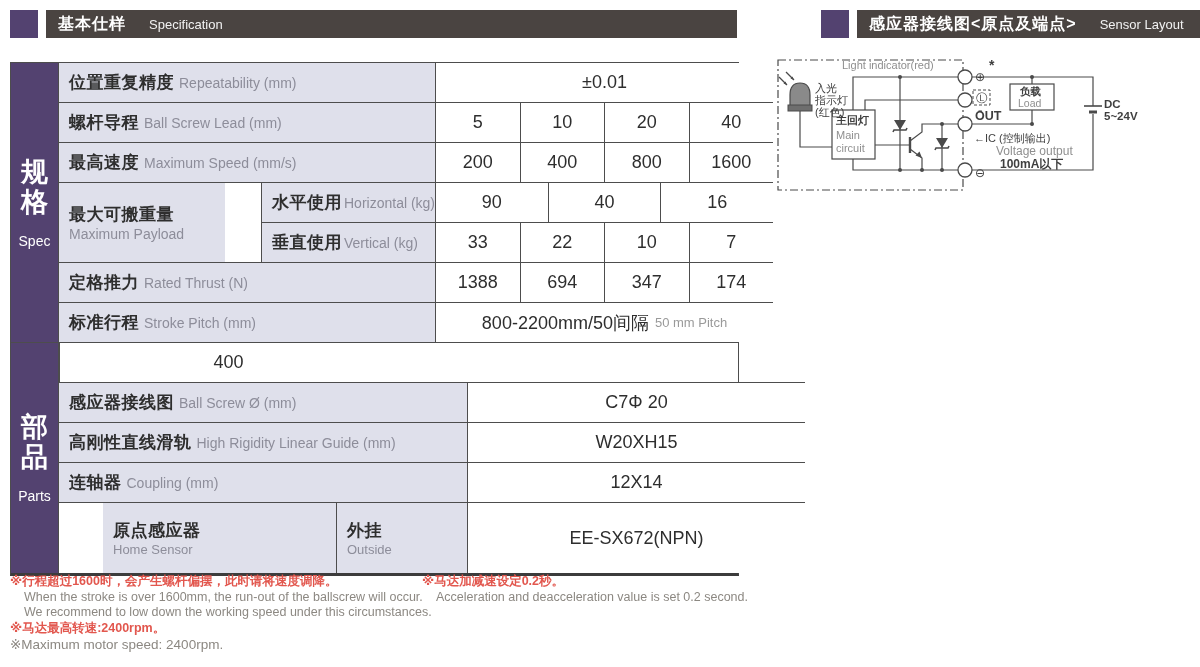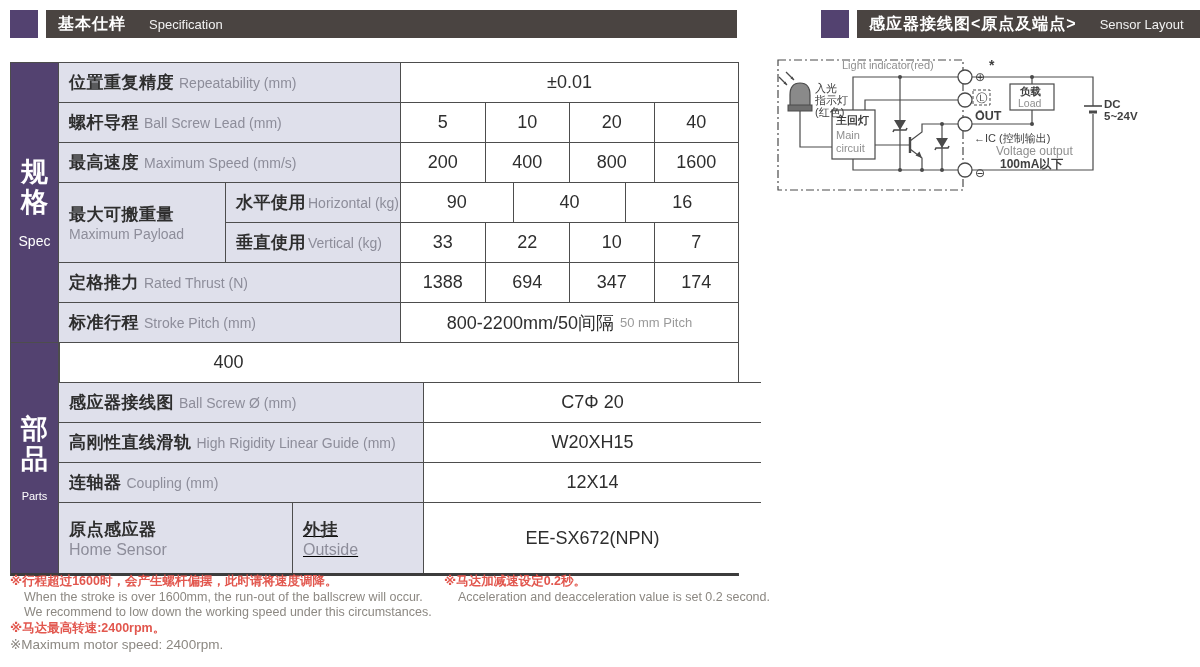--- a/index.html
+++ b/index.html
@@ -28,31 +28,31 @@
   .zh{font-weight:bold;font-size:17px;color:#2e2e2e;letter-spacing:0.5px;}
   .en{font-size:14px;color:#8d8d9a;margin-left:5px;}
   .vals{width:337px;flex:none;display:flex;border-left:1px solid #4d4d4d;background:#fff;}
   .vcell{flex:1;display:flex;align-items:center;justify-content:center;font-size:18px;color:#2e2e2e;}
   .vcell + .vcell{border-left:1px solid #4d4d4d;}
   .vspan{width:337px;flex:none;border-left:1px solid #4d4d4d;background:#fff;display:flex;align-items:center;justify-content:center;font-size:18px;color:#2e2e2e;}
   .vspan .vgray{font-size:13px;color:#9a9a9a;margin-left:6px;}
   .plabel{width:156px;flex:none;flex-direction:column;align-items:flex-start;justify-content:center;}
   .plabel .en{margin-left:0;margin-top:0;}
   .pcol{flex:1;display:flex;flex-direction:column;}
-  .prow{display:flex;height:39px;}
+  .prow{display:flex;height:39px;margin-left:36px;}
   .prow + .prow{border-top:1px solid #4d4d4d;}
   .sublabel{border-left:1px solid #4d4d4d;}
   .sublabel .en{margin-left:2px;}
-  .row-home{height:70px;}
+  .row-home{height:70px;padding-left:44px;}
   .hlabel{width:223px;flex:none;flex-direction:column;align-items:flex-start;justify-content:center;}
-  .hlabel .en,.hsub .en{margin-left:0;font-size:16px;}
-  .hsub{width:120px;flex:none;flex-direction:column;align-items:flex-start;justify-content:center;border-left:1px solid #4d4d4d;text-decoration:underline;}
+  .hlabel .en,.hsub .en{margin-left:0;font-size:13px;}
+  .hsub{width:120px;flex:none;flex-direction:column;align-items:flex-start;justify-content:center;border-left:1px solid #4d4d4d;}
   
   .notes-left{position:absolute;left:10px;top:574px;}
-  .notes-right{position:absolute;left:444px;top:574px;}
+  .notes-right{position:absolute;left:422px;top:574px;}
   .note{font-size:12.5px;line-height:15.5px;white-space:nowrap;}
   .note-red{color:#e2574e;font-weight:bold;}
   .note-gray{color:#8c8882;}
   .note-ind{padding-left:14px;}
   .note-big{font-size:13.5px;line-height:17px;}
   
   .diagram{position:absolute;left:770px;top:52px;}
   .dg-dark{fill:#3f3f3f;}
   .dg-gray{fill:#8f8f8f;}
   text{font-family:"Liberation Sans","DejaVu Sans",sans-serif;}
@@ -178,21 +178,21 @@
         </div>
       </div>
 
     </div>
   </div>
 
   <div class="section">
     <div class="vhead">
       <span class="vchar">部</span>
       <span class="vchar">品</span>
-      <span class="ven" style="font-size:11px;">Parts</span>
+      <span class="ven" style="font-size:14px;">Parts</span>
     </div>
     <div class="rows">
 
       <div class="row rh">
         <div class="vspan">
             <span>400</span>
           </div>
       </div>
 
       <div class="row rh">

